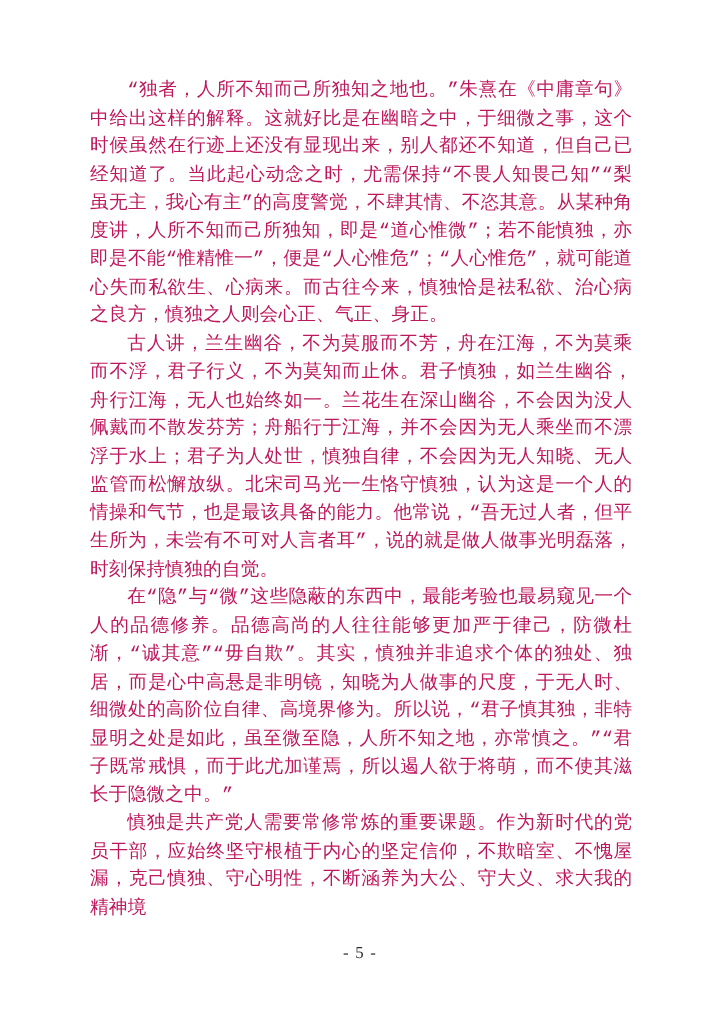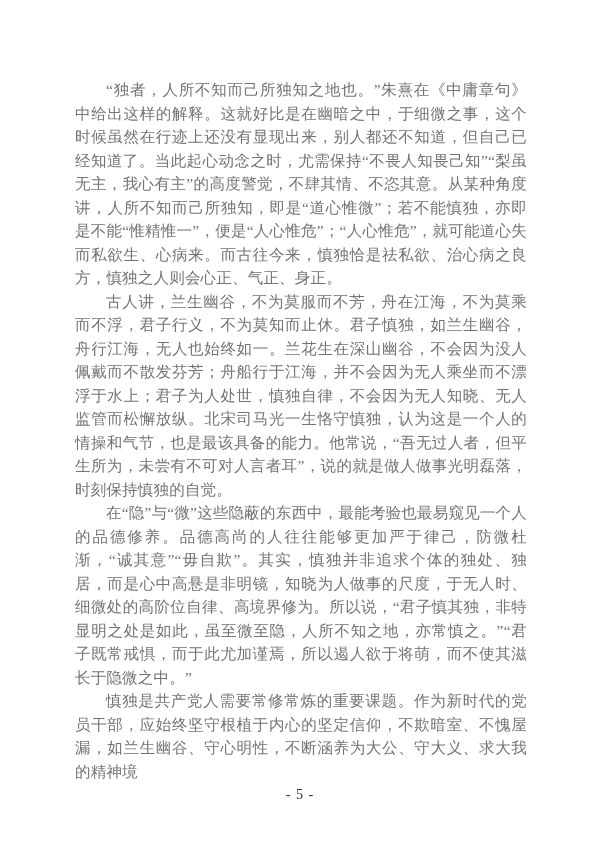--- a/index.html
+++ b/index.html
@@ -18,23 +18,24 @@
     position: absolute;
     left: 0;
     top: 0;
     width: 600px;
     height: 849px;
     background: #ffffff;
   }
   .content {
     position: absolute;
     left: 75px;
-    top: 78px;
+    top: 64px;
     width: 452px;
-    color: #737373;
+    color: #be185d;
+    font-family: Liberation Mono, monospace;
   }
   .content p {
     margin: 0;
     padding: 0;
     font-size: 15.5px;
     line-height: 23.5px;
     text-align: justify;
     text-justify: inter-ideograph;
     text-indent: 2em;
     font-weight: 400;
@@ -52,16 +53,16 @@
   }
 </style>
 </head>
 <body>
 
 <div class="page">
   <div class="content">
     <p>“独者，人所不知而己所独知之地也。”朱熹在《中庸章句》中给出这样的解释。这就好比是在幽暗之中，于细微之事，这个时候虽然在行迹上还没有显现出来，别人都还不知道，但自己已经知道了。当此起心动念之时，尤需保持“不畏人知畏己知”“梨虽无主，我心有主”的高度警觉，不肆其情、不恣其意。从某种角度讲，人所不知而己所独知，即是“道心惟微”；若不能慎独，亦即是不能“惟精惟一”，便是“人心惟危”；“人心惟危”，就可能道心失而私欲生、心病来。而古往今来，慎独恰是祛私欲、治心病之良方，慎独之人则会心正、气正、身正。</p>
     <p>古人讲，兰生幽谷，不为莫服而不芳，舟在江海，不为莫乘而不浮，君子行义，不为莫知而止休。君子慎独，如兰生幽谷，舟行江海，无人也始终如一。兰花生在深山幽谷，不会因为没人佩戴而不散发芬芳；舟船行于江海，并不会因为无人乘坐而不漂浮于水上；君子为人处世，慎独自律，不会因为无人知晓、无人监管而松懈放纵。北宋司马光一生恪守慎独，认为这是一个人的情操和气节，也是最该具备的能力。他常说，“吾无过人者，但平生所为，未尝有不可对人言者耳”，说的就是做人做事光明磊落，时刻保持慎独的自觉。</p>
     <p>在“隐”与“微”这些隐蔽的东西中，最能考验也最易窥见一个人的品德修养。品德高尚的人往往能够更加严于律己，防微杜渐，“诚其意”“毋自欺”。其实，慎独并非追求个体的独处、独居，而是心中高悬是非明镜，知晓为人做事的尺度，于无人时、细微处的高阶位自律、高境界修为。所以说，“君子慎其独，非特显明之处是如此，虽至微至隐，人所不知之地，亦常慎之。”“君子既常戒惧，而于此尤加谨焉，所以遏人欲于将萌，而不使其滋长于隐微之中。”</p>
-    <p>慎独是共产党人需要常修常炼的重要课题。作为新时代的党员干部，应始终坚守根植于内心的坚定信仰，不欺暗室、不愧屋漏，如兰生幽谷、守心明性，不断涵养为大公、守大义、求大我的精神境</p>
+    <p>慎独是共产党人需要常修常炼的重要课题。作为新时代的党员干部，应始终坚守根植于内心的坚定信仰，不欺暗室、不愧屋漏，克己慎独、守心明性，不断涵养为大公、守大义、求大我的精神境</p>
   </div>
   <div class="footer">- 5 -</div>
 </div>
 
 </body></html>

